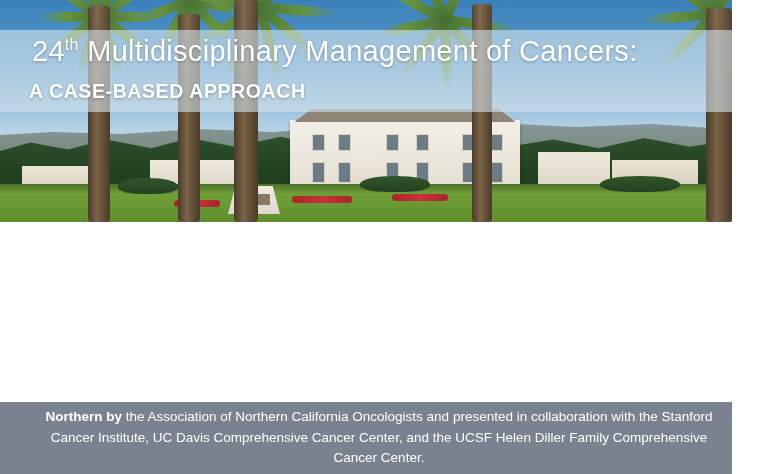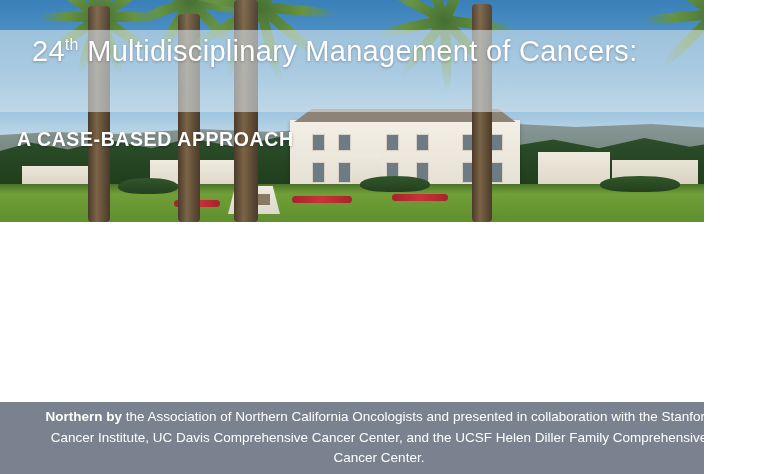--- a/index.html
+++ b/index.html
@@ -2,21 +2,21 @@
 <html><head>
 <meta charset="utf-8">
 <style>
   html,body{margin:0;padding:0;}
   body{
     width:758px;height:474px;
     font-family:"Liberation Sans",sans-serif;
     background:#ffffff;
     overflow:hidden;
   }
-  .poster{position:relative;width:704px;height:474px;overflow:hidden;background:#fff;}
+  .poster{position:relative;width:704px;height:474px;overflow:hidden;background:#fff;padding-left:28px;}
 
   
   .hero{position:absolute;left:0;top:0;width:758px;height:222px;overflow:hidden;background:#6f9fc4;}
   .sky{position:absolute;left:0;top:0;width:758px;height:150px;
        background:linear-gradient(180deg,#2f79b5 0%,#5fa0cf 45%,#a9cbe2 80%,#cfe0ea 100%);}
   .hills{position:absolute;left:0;top:112px;width:758px;height:50px;
        background:linear-gradient(180deg,#8c9aa0 0%,#7c8c86 55%,#6d8170 100%);
        clip-path:polygon(0 46%,7% 40%,16% 44%,26% 34%,36% 40%,46% 28%,56% 34%,66% 22%,76% 30%,86% 24%,94% 32%,100% 28%,100% 100%,0 100%);
        opacity:.95;}
   .treeline{position:absolute;left:0;top:128px;width:758px;height:72px;
@@ -51,23 +51,23 @@
   .plaque{position:absolute;left:238px;top:194px;width:32px;height:11px;background:#8b7a63;}
 
   .heroveil{position:absolute;left:0;top:0;width:758px;height:222px;
        background:linear-gradient(180deg,rgba(255,255,255,.05) 0%,rgba(255,255,255,0) 40%);}
   .titleband{position:absolute;left:0;top:30px;width:758px;height:82px;
        background:rgba(215,228,236,.60);}
   .hero-title{position:absolute;left:32px;top:36px;width:710px;
        font-size:29px;font-weight:300;color:#ffffff;letter-spacing:.3px;
        text-shadow:0 1px 3px rgba(0,0,0,.28);line-height:1.05;white-space:nowrap;}
   .hero-title sup{font-size:16px;font-weight:300;vertical-align:super;line-height:0;}
-  .hero-sub{position:absolute;left:17px;top:80px;
+  .hero-sub{position:absolute;left:29px;top:80px;
        font-size:19.5px;font-weight:700;color:#ffffff;letter-spacing:.6px;
-       text-shadow:0 1px 3px rgba(0,0,0,.3);white-space:nowrap;margin-top:48px;}
+       text-shadow:0 1px 3px rgba(0,0,0,.3);white-space:nowrap;}
 
   
   .info{position:absolute;left:0;top:222px;width:758px;height:88px;background:#fff;}
   .date{position:absolute;left:106px;top:231px;font-size:38px;font-weight:700;
        color:#4a525e;letter-spacing:-.6px;white-space:nowrap;}
   .venue{position:absolute;left:475px;top:233px;font-size:19px;font-weight:700;
        color:#3f4751;white-space:nowrap;}
 
   
   .logos{position:absolute;left:0;top:312px;width:758px;height:88px;background:#fff;}

